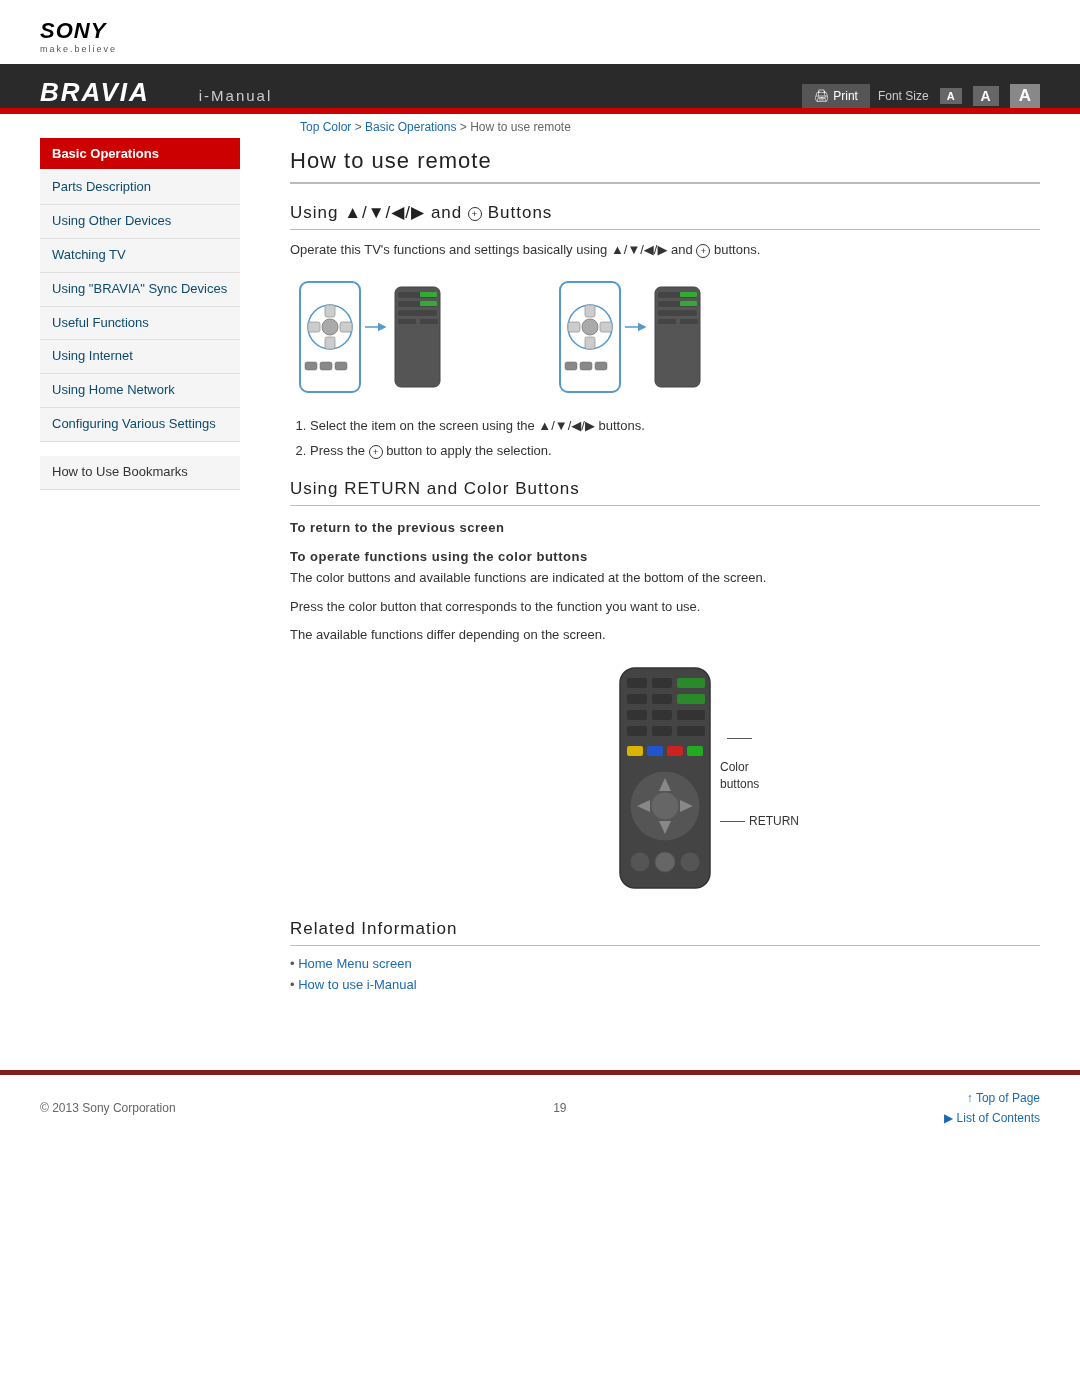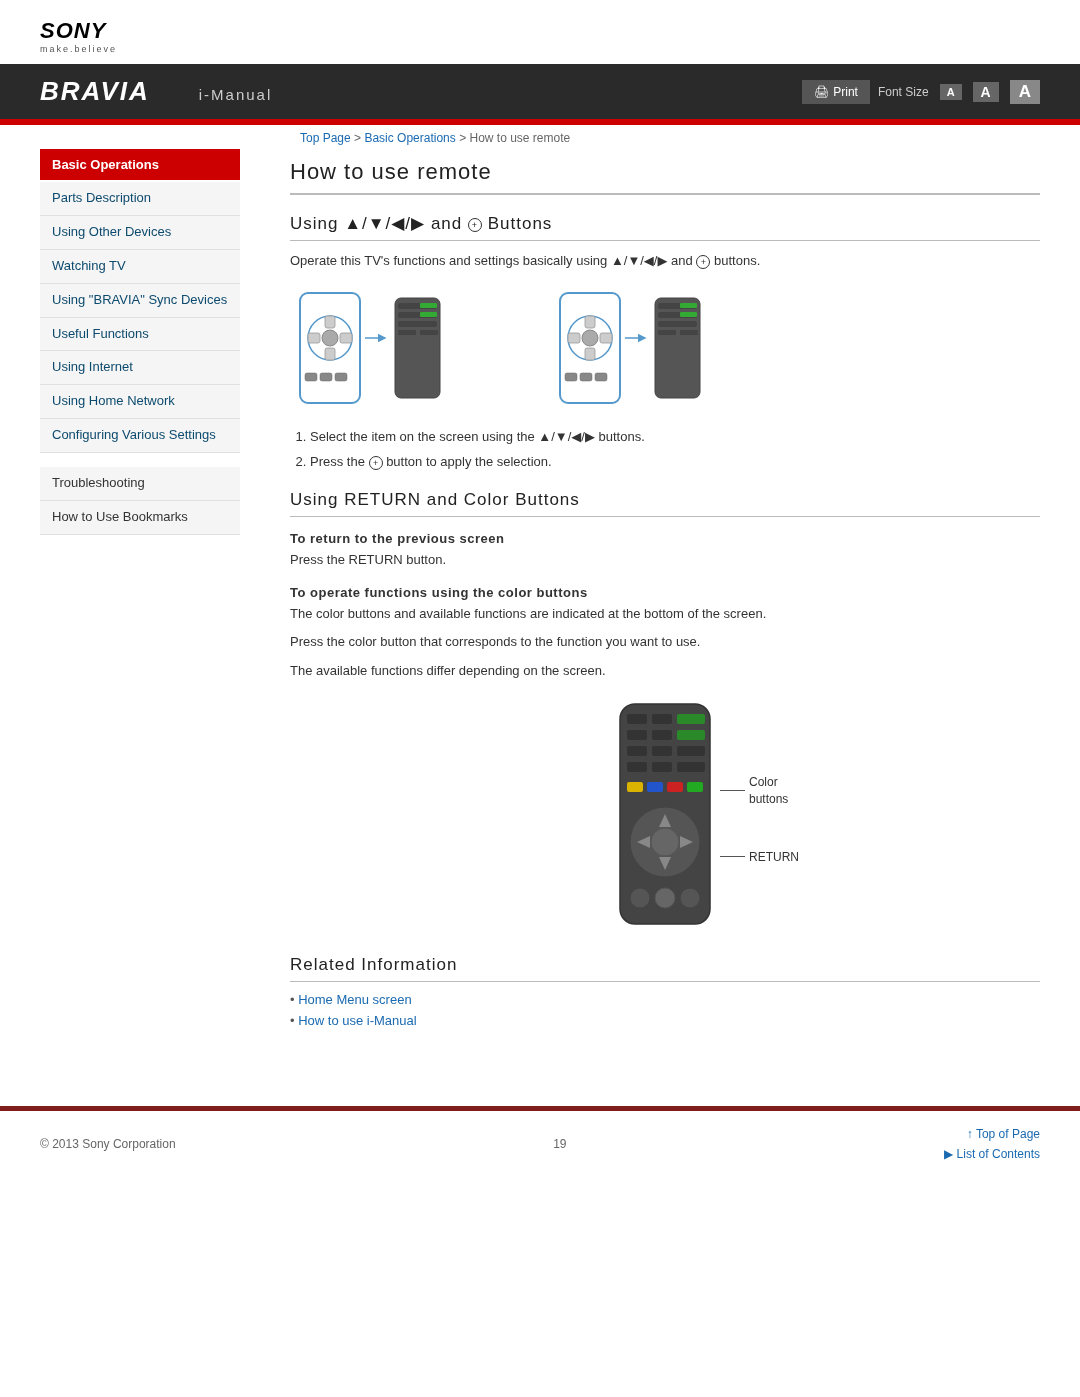--- a/index.html
+++ b/index.html
@@ -4,21 +4,21 @@
   <style>
     * { box-sizing: border-box; margin: 0; padding: 0; }
     body { font-family: Arial, sans-serif; font-size: 13px; color: #333; background: #fff; width: 1080px; }
 
     
     .header { padding: 18px 40px 10px 40px; background: #fff; }
     .sony-logo { font-size: 22px; font-weight: bold; font-style: italic; letter-spacing: 1px; color: #000; }
     .sony-tagline { font-size: 9px; color: #555; letter-spacing: 2px; }
 
     
-    .top-bar { background: #2a2a2a; height: 55px; display: flex; align-items: center; padding: 0 40px; justify-content: space-between; }
+    .top-bar { background: #2a2a2a; height: 44px; display: flex; align-items: flex-end; padding: 0 40px; justify-content: space-between; }
     .bravia-title { display: flex; align-items: baseline; gap: 14px; }
     .bravia-text { font-size: 26px; font-weight: bold; color: #fff; font-style: italic; letter-spacing: 2px; }
     .imanual-text { font-size: 15px; color: #ccc; letter-spacing: 2px; padding-left: 35px; }
     .top-bar-controls { display: flex; align-items: center; gap: 8px; }
     .print-btn { background: #555; color: #fff; border: none; padding: 5px 12px; font-size: 12px; cursor: pointer; display: flex; align-items: center; gap: 4px; }
     .font-size-label { color: #ccc; font-size: 12px; }
     .font-btn { background: #666; color: #fff; border: none; cursor: pointer; font-weight: bold; margin-left: 3px; }
     .font-btn-sm { font-size: 11px; padding: 2px 7px; }
     .font-btn-md { font-size: 14px; padding: 2px 8px; }
     .font-btn-lg { font-size: 17px; padding: 2px 9px; background: #888; }
@@ -98,21 +98,21 @@
     <span class="font-size-label">Font Size</span>
     <button class="font-btn font-btn-sm">A</button>
     <button class="font-btn font-btn-md">A</button>
     <button class="font-btn font-btn-lg">A</button>
   </div>
 </div>
 
 <div class="red-bar"></div>
 
 <div class="breadcrumb-row">
-  <a href="#">Top Page</a>
+  <a href="#">Top Color</a>
   <span> &gt; </span>
   <a href="#">Basic Operations</a>
   <span> &gt; </span>
   <span>How to use remote</span>
 </div>
 
 <div class="main-layout">
 
   <div class="sidebar">
     <div class="sidebar-section-header">Basic Operations</div>
@@ -121,21 +121,20 @@
     <div class="sidebar-item">Using Other Devices</div>
     <div class="sidebar-item">Watching TV</div>
     <div class="sidebar-item">Using "BRAVIA" Sync Devices</div>
     <div class="sidebar-item">Useful Functions</div>
     <div class="sidebar-item">Using Internet</div>
     <div class="sidebar-item">Using Home Network</div>
     <div class="sidebar-item">Configuring Various Settings</div>
 
     <div class="sidebar-divider"></div>
 
-    <div class="sidebar-item-secondary sidebar-item">Troubleshooting</div>
     <div class="sidebar-item-secondary sidebar-item">How to Use Bookmarks</div>
   </div>
 
   <div class="content">
 
     <h1 class="page-title">How to use remote</h1>
 
     <h2 class="section-title">Using ▲/▼/◀/▶ and <span class="circle-btn">+</span> Buttons</h2>
 
     <p class="body-text">
@@ -211,21 +210,20 @@
     </div>
 
     <ol class="numbered-list">
       <li>Select the item on the screen using the ▲/▼/◀/▶ buttons.</li>
       <li>Press the <span class="circle-btn">+</span> button to apply the selection.</li>
     </ol>
 
     <h2 class="section-title">Using RETURN and Color Buttons</h2>
 
     <p class="section-subtitle">To return to the previous screen</p>
-    <p class="body-text">Press the RETURN button.</p>
 
     <p class="section-subtitle">To operate functions using the color buttons</p>
     <p class="body-text">The color buttons and available functions are indicated at the bottom of the screen.</p>
     <p class="body-text">Press the color button that corresponds to the function you want to use.</p>
     <p class="body-text">The available functions differ depending on the screen.</p>
 
     <div style="display: flex; justify-content: center; margin: 20px 0; position: relative;">
       <div style="position: relative; display: inline-block;">
         <svg width="200" height="230" viewBox="0 0 200 230">
 
@@ -260,21 +258,21 @@
           <polygon points="100,168 94,155 106,155" fill="#888"></polygon>
           <polygon points="72,140 85,134 85,146" fill="#888"></polygon>
           <polygon points="128,140 115,134 115,146" fill="#888"></polygon>
 
           <circle cx="75" cy="196" r="10" fill="#555" stroke="#444" stroke-width="1"></circle>
           <circle cx="100" cy="196" r="10" fill="#666" stroke="#555" stroke-width="1"></circle>
           <circle cx="125" cy="196" r="10" fill="#555" stroke="#444" stroke-width="1"></circle>
         </svg>
         
         <div style="position:absolute; left: 155px; top: 72px; font-size: 12px; color: #333; line-height: 1.4;">
-          <div style="display:flex; align-items:center; gap:4px;">
+          <div style="display:flex; align-items:center; gap:20px;flex-direction:column;">
             <div style="width:25px; height:1px; background:#555;"></div>
             <div>Color<br>buttons</div>
           </div>
         </div>
         <div style="position:absolute; left: 155px; top: 148px; font-size: 12px; color: #333;">
           <div style="display:flex; align-items:center; gap:4px;">
             <div style="width:25px; height:1px; background:#555;"></div>
             <span>RETURN</span>
           </div>
         </div>

